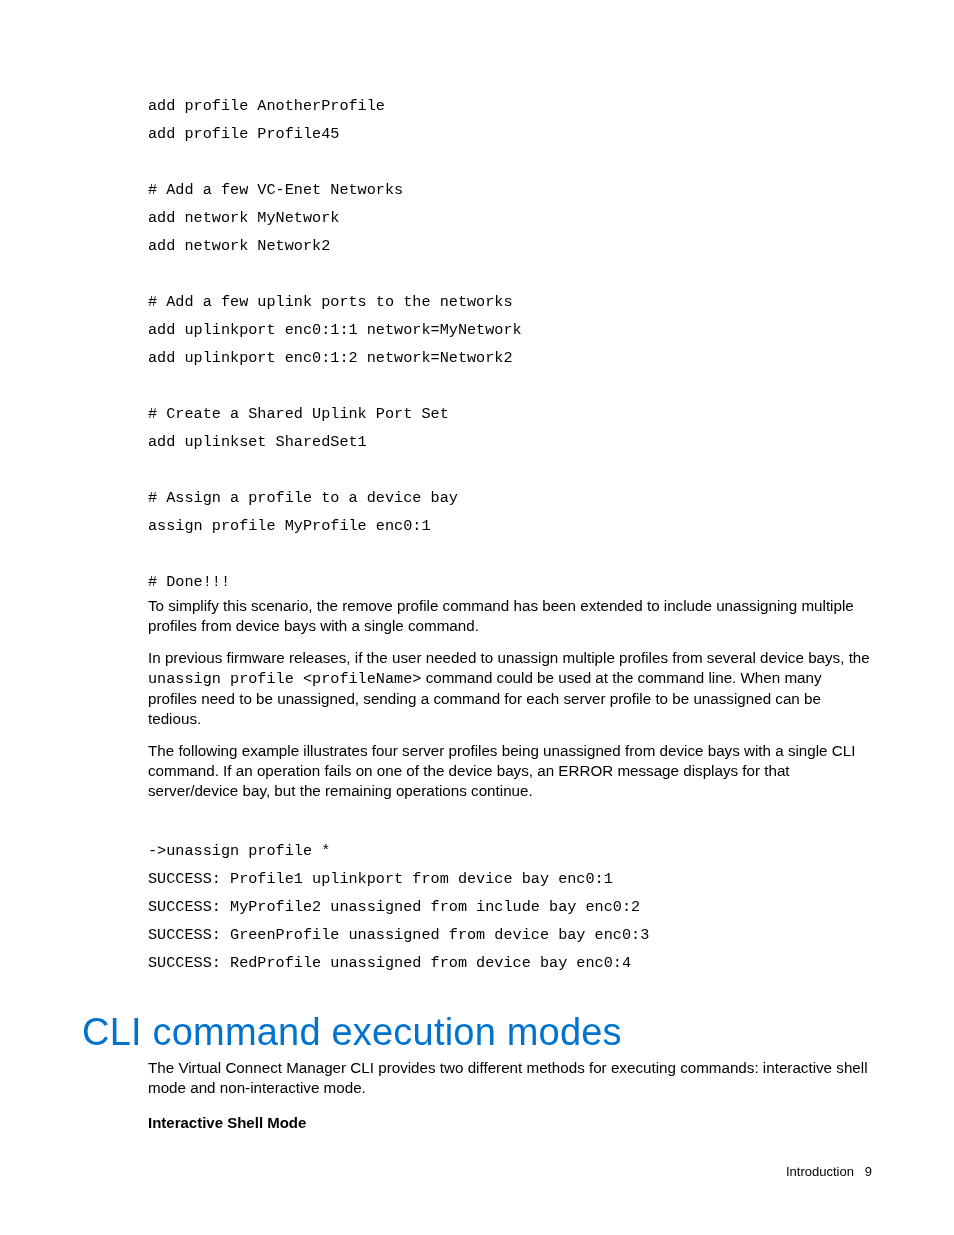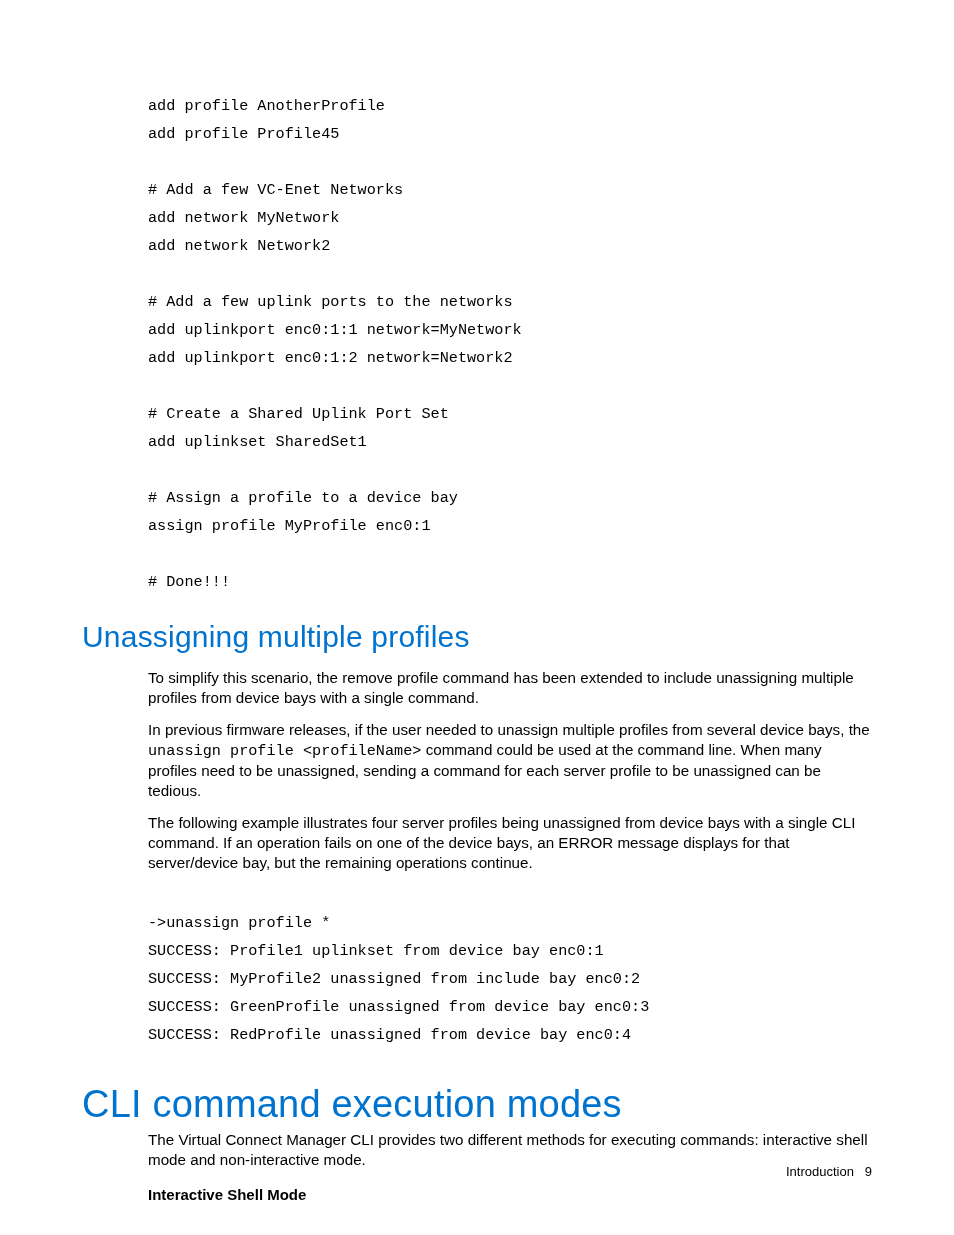--- a/index.html
+++ b/index.html
@@ -93,33 +93,32 @@
 <span>add uplinkport enc0:1:2 network=Network2</span>
 <span></span>
 <span># Create a Shared Uplink Port Set</span>
 <span>add uplinkset SharedSet1</span>
 <span></span>
 <span># Assign a profile to a device bay</span>
 <span>assign profile MyProfile enc0:1</span>
 <span></span>
 <span># Done!!!</span></div>
 
-  <h2 class="heading-2" style="margin-top:24px; margin-bottom:14px;">Unassigning multiple profiles</h2>
 
   <p class="body-text">To simplify this scenario, the remove profile command has been extended to include unassigning multiple profiles from device bays with a single command.</p>
 
   <p class="body-text">
     <span>In previous firmware releases, if the user needed to unassign multiple profiles from several device bays, the </span><span class="mono-inline">unassign profile &lt;profileName&gt;</span><span> command could be used at the command line. When many profiles need to be unassigned, sending a command for each server profile to be unassigned can be tedious.</span>
   </p>
 
   <p class="body-text" style="margin-bottom:8px;">The following example illustrates four server profiles being unassigned from device bays with a single CLI command. If an operation fails on one of the device bays, an ERROR message displays for that server/device bay, but the remaining operations continue.</p>
 
   <div class="code-block">
 <span>-&gt;unassign profile *</span>
-<span>SUCCESS: Profile1 uplinkset from device bay enc0:1</span>
+<span>SUCCESS: Profile1 uplinkport from device bay enc0:1</span>
 <span>SUCCESS: MyProfile2 unassigned from include bay enc0:2</span>
 <span>SUCCESS: GreenProfile unassigned from device bay enc0:3</span>
 <span>SUCCESS: RedProfile unassigned from device bay enc0:4</span></div>
 
   <h1 class="heading-1" style="margin-top:34px; margin-bottom:4px;">CLI command execution modes</h1>
 
   <p class="body-text">The Virtual Connect Manager CLI provides two different methods for executing commands: interactive shell mode and non-interactive mode.</p>
 
   <div class="bold-sub">Interactive Shell Mode</div>
 

